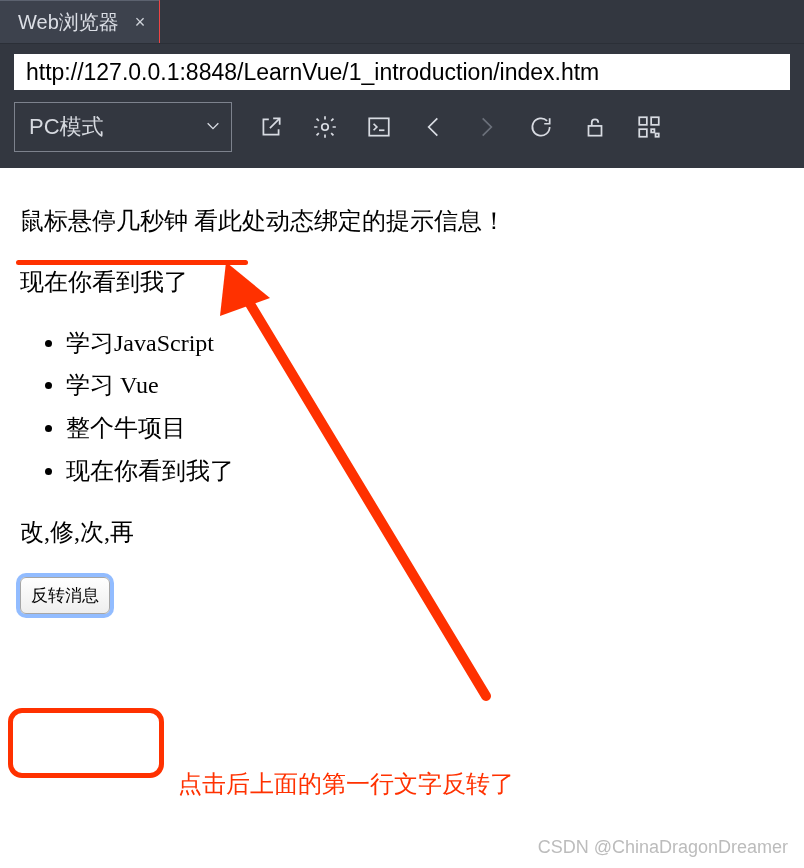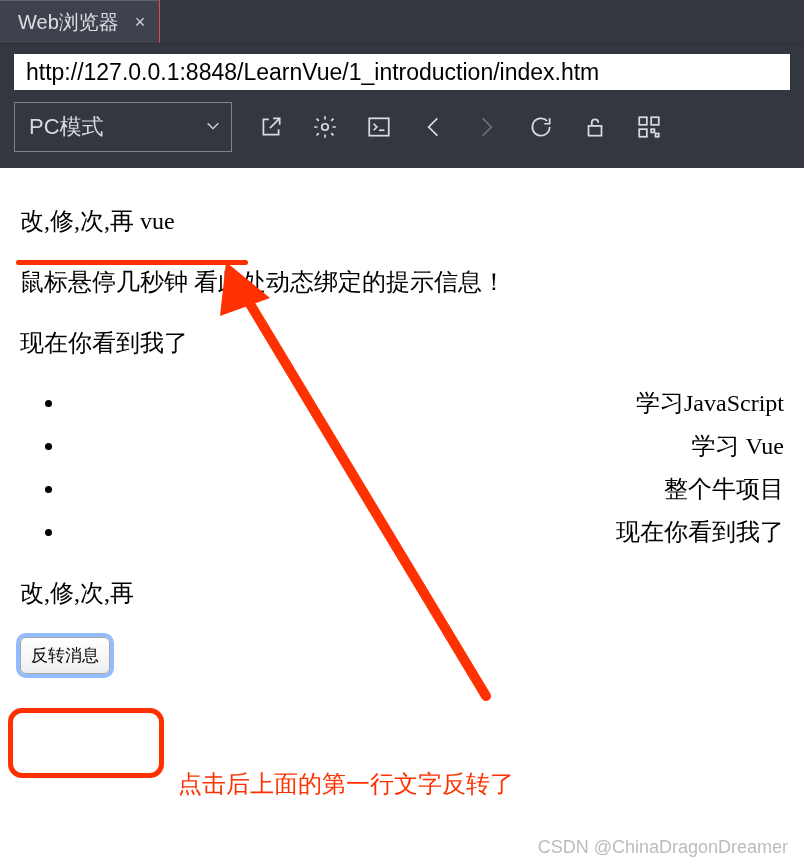--- a/index.html
+++ b/index.html
@@ -83,21 +83,21 @@
   
   .page {
     padding: 36px 20px 20px 20px;
     font-family: "Times New Roman", "Songti SC", SimSun, serif;
     color:#000;
     font-size: 24px;
     line-height: 1.45;
     position: relative;
   }
   .page p { margin: 0 0 26px 0; }
-  .page ul { margin: 0 0 26px 0; padding-left: 46px; text-align: right; }
+  .page ul { margin: 0 0 26px 0; padding-left: 46px; }
   .page li { margin: 8px 0; font-size:24px; }
 
   .btn {
     display:inline-block;
     font-family: Liberation Sans, sans-serif;
     font-size: 17px;
     padding: 6px 10px;
     border: 1px solid #a6a6a6;
     border-radius: 6px;
     background: linear-gradient(#fff,#eee);
@@ -208,21 +208,20 @@
             <rect x="3" y="14" width="7" height="7"></rect>
             <rect x="14" y="14" width="3" height="3"></rect>
             <rect x="18" y="18" width="3" height="3"></rect>
           </svg>
       </span>
     </div>
   </div>
 </div>
 
 <div class="page">
-  <p>改,修,次,再 vue</p>
   <p>鼠标悬停几秒钟  看此处动态绑定的提示信息！</p>
   <p>现在你看到我了</p>
   <ul>
     <li>学习JavaScript</li>
     <li>学习 Vue</li>
     <li>整个牛项目</li>
     <li>现在你看到我了</li>
   </ul>
   <p>改,修,次,再</p>
   <p>

